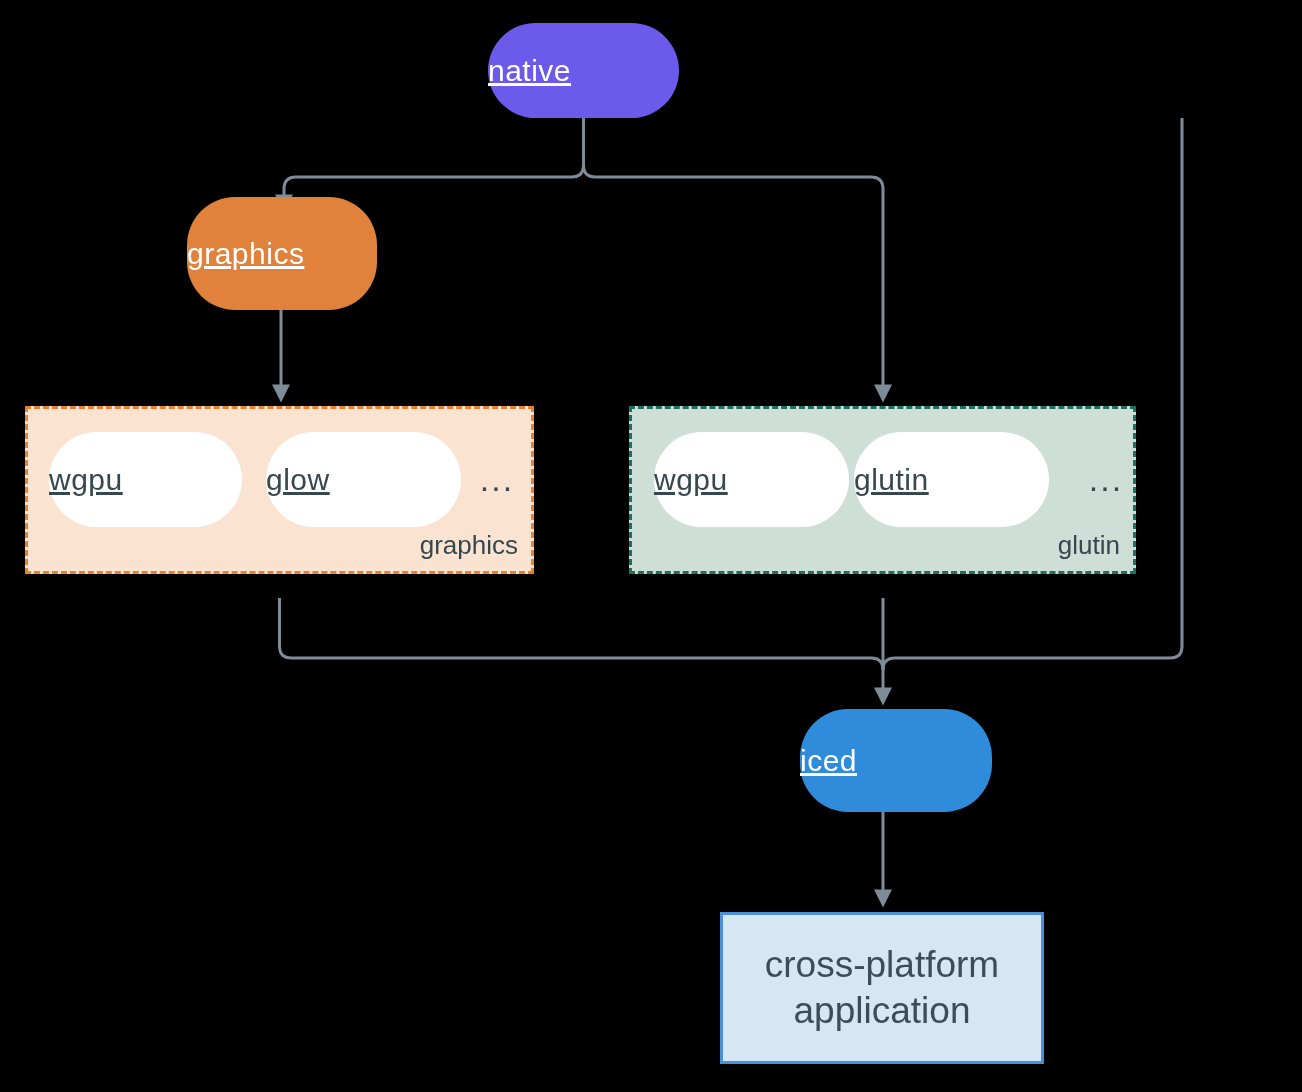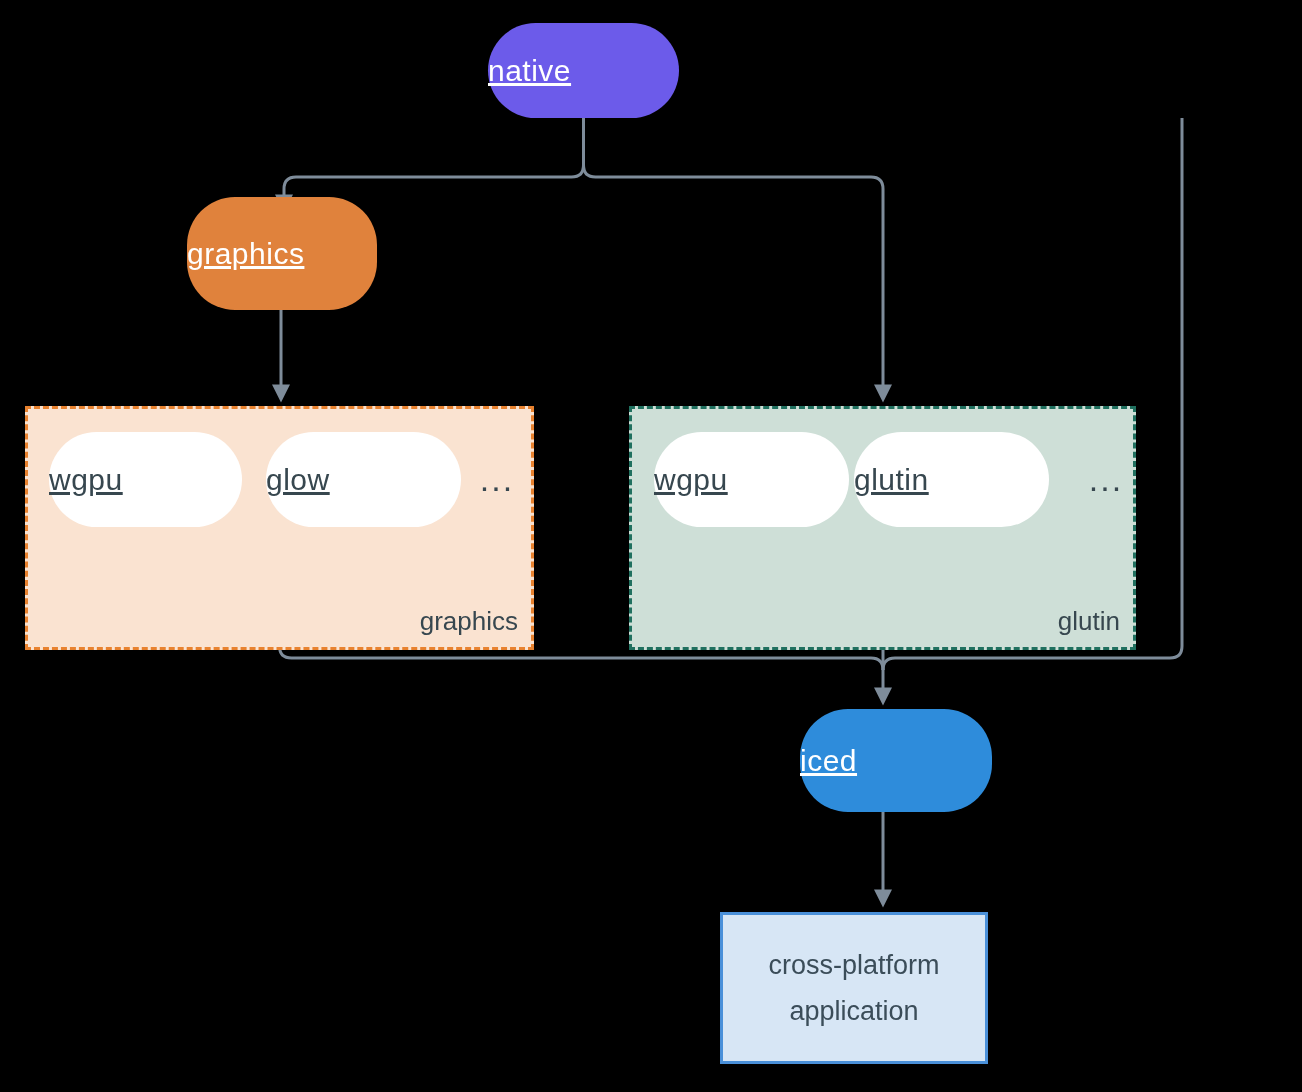--- a/index.html
+++ b/index.html
@@ -49,21 +49,21 @@
   .pill.white  { background: var(--white);  color: var(--dark-text); }
 
   .node-native   { left: 488px;  top: 23px;  width: 191px; height: 95px; }
   .node-web      { left: 1087px; top: 23px;  width: 190px; height: 95px; }
   .node-graphics { left: 187px;  top: 197px; width: 190px; height: 113px; }
   .node-iced     { left: 800px;  top: 709px; width: 192px; height: 103px; }
 
   .group {
     position: absolute;
     top: 406px;
-    height: 244px;
+    height: 168px;
   }
   .group-renderers {
     left: 25px; width: 509px;
     background: var(--renderers-fill);
     border: 3px dashed var(--renderers-border);
   }
   .group-shells {
     left: 629px; width: 507px;
     background: var(--shells-fill);
     border: 3px dashed var(--shells-border);
@@ -91,28 +91,28 @@
     position: absolute;
     right: 13px;
     bottom: 10px;
     font-size: 26px;
     color: var(--dark-text);
   }
 
   .app-box {
     position: absolute;
     left: 720px; top: 912px;
-    width: 268px; height: 152px;
+    width: 324px; height: 152px;
     background: var(--app-fill);
     border: 3px solid var(--app-border);
     display: flex;
     align-items: center;
     justify-content: center;
     text-align: center;
-    font-size: 27px;
+    font-size: 37px;
     line-height: 46px;
     color: #3B4D59;
     padding: 0 40px;
   }
 </style>
 </head>
 <body>
 
 <div id="canvas">
 

